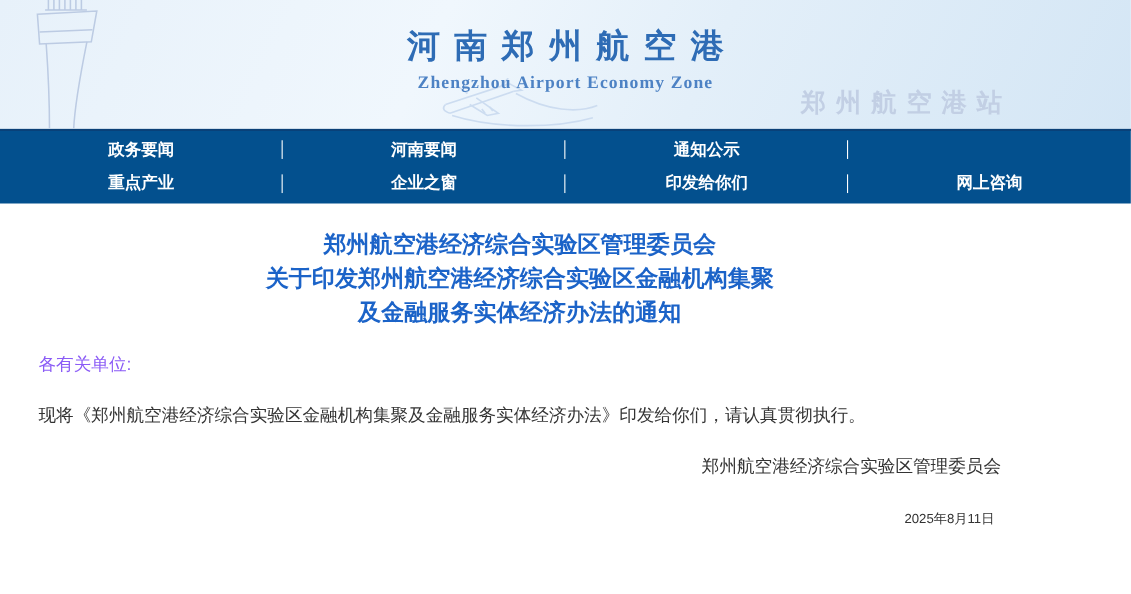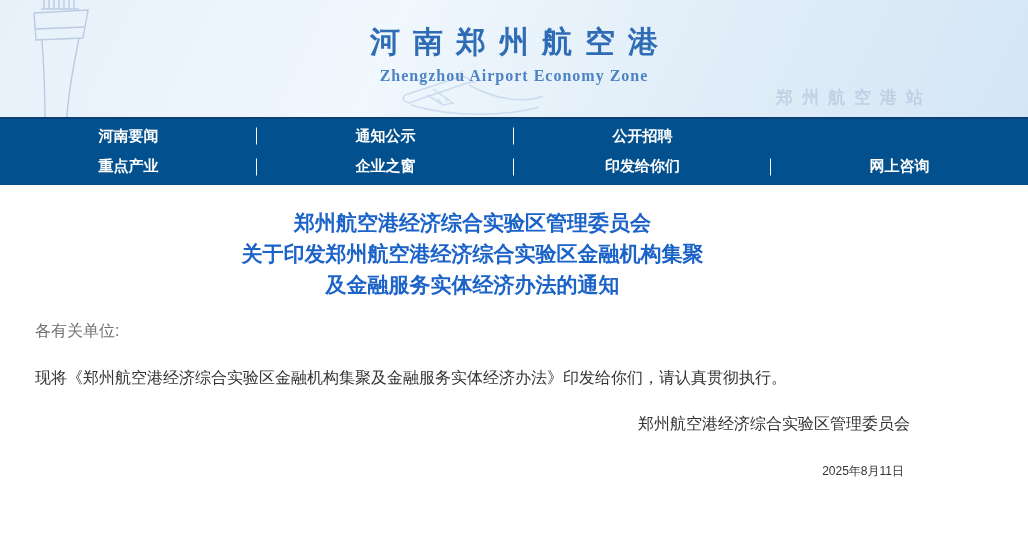--- a/index.html
+++ b/index.html
@@ -25,22 +25,22 @@
     font-family: "Liberation Serif", "DejaVu Serif", serif;
     font-size: 30px; font-weight: bold; letter-spacing: 13px;
     color: #2e6cb5; text-indent: 13px;
   }
   .logo-subtitle {
     margin-top: 4px;
     font-family: "Liberation Serif", "DejaVu Serif", serif;
     font-size: 16px; font-weight: bold; letter-spacing: 1px; color: #4d82c4;
   }
   .station-watermark {
-    position: absolute; right: 96px; bottom: 8px;
-    font-size: 17px; font-weight: bold; letter-spacing: 9px; color: #c2cfe4;
+    position: absolute; right: 108px; bottom: 8px;
+    font-size: 23px; font-weight: bold; letter-spacing: 9px; color: #c2cfe4;
   }
 
   
   .main-nav {
     width: 1028px; height: 68px; background: #03508e;
     border-top: 2px solid #0b4077;
     display: grid; grid-template-rows: 1fr 1fr; padding: 2px 0 3px 0;
   }
   .nav-row { display: grid; grid-template-columns: repeat(4, 1fr); }
   .nav-cell {
@@ -57,21 +57,21 @@
   .article-title {
     text-align: center; color: #1b63c8; font-weight: bold;
     font-size: 21px; line-height: 31px;
   }
   .article-meta {
     margin-top: 17px; text-align: center; color: #8b8b8b; font-size: 15px;
     font-family: "Liberation Serif", "DejaVu Serif", serif;
   }
   .article-meta .meta-sep { display: inline-block; width: 6px; }
   .article-meta .meta-gap { display: inline-block; width: 10px; }
-  .salutation { margin-top: 21px; font-size: 16px; color: #737373; }
+  .salutation { margin-top: 21px; font-size: 16px; color: #8b5cf6; }
   .body-paragraph { margin-top: 26px; font-size: 16px; color: #333333; }
   .signature-line { margin-top: 25px; text-align: right; font-size: 16px; color: #333333; }
   .signature-date { margin-top: 28px; text-align: right; font-size: 12px; color: #333333; padding-right: 6px; }
   svg { display: block; }
 </style>
 </head>
 <body>
 
 <div class="page">
 
@@ -111,27 +111,27 @@
       <div class="logo-title">河南郑州航空港</div>
       <div class="logo-subtitle">Zhengzhou Airport Economy Zone</div>
     </div>
 
     <div class="station-watermark">郑州航空港站</div>
   </div>
 
   <div class="main-nav">
     <div class="nav-row">
       <div class="nav-cell has-divider">
+        <span>政务要闻</span>
+      </div>
+      <div class="nav-cell has-divider">
         <span>河南要闻</span>
       </div>
       <div class="nav-cell has-divider">
         <span>通知公示</span>
-      </div>
-      <div class="nav-cell">
-        <span>公开招聘</span>
       </div>
     </div>
     <div class="nav-row">
       <div class="nav-cell has-divider">
         <span>重点产业</span>
       </div>
       <div class="nav-cell has-divider">
         <span>企业之窗</span>
       </div>
       <div class="nav-cell has-divider">

